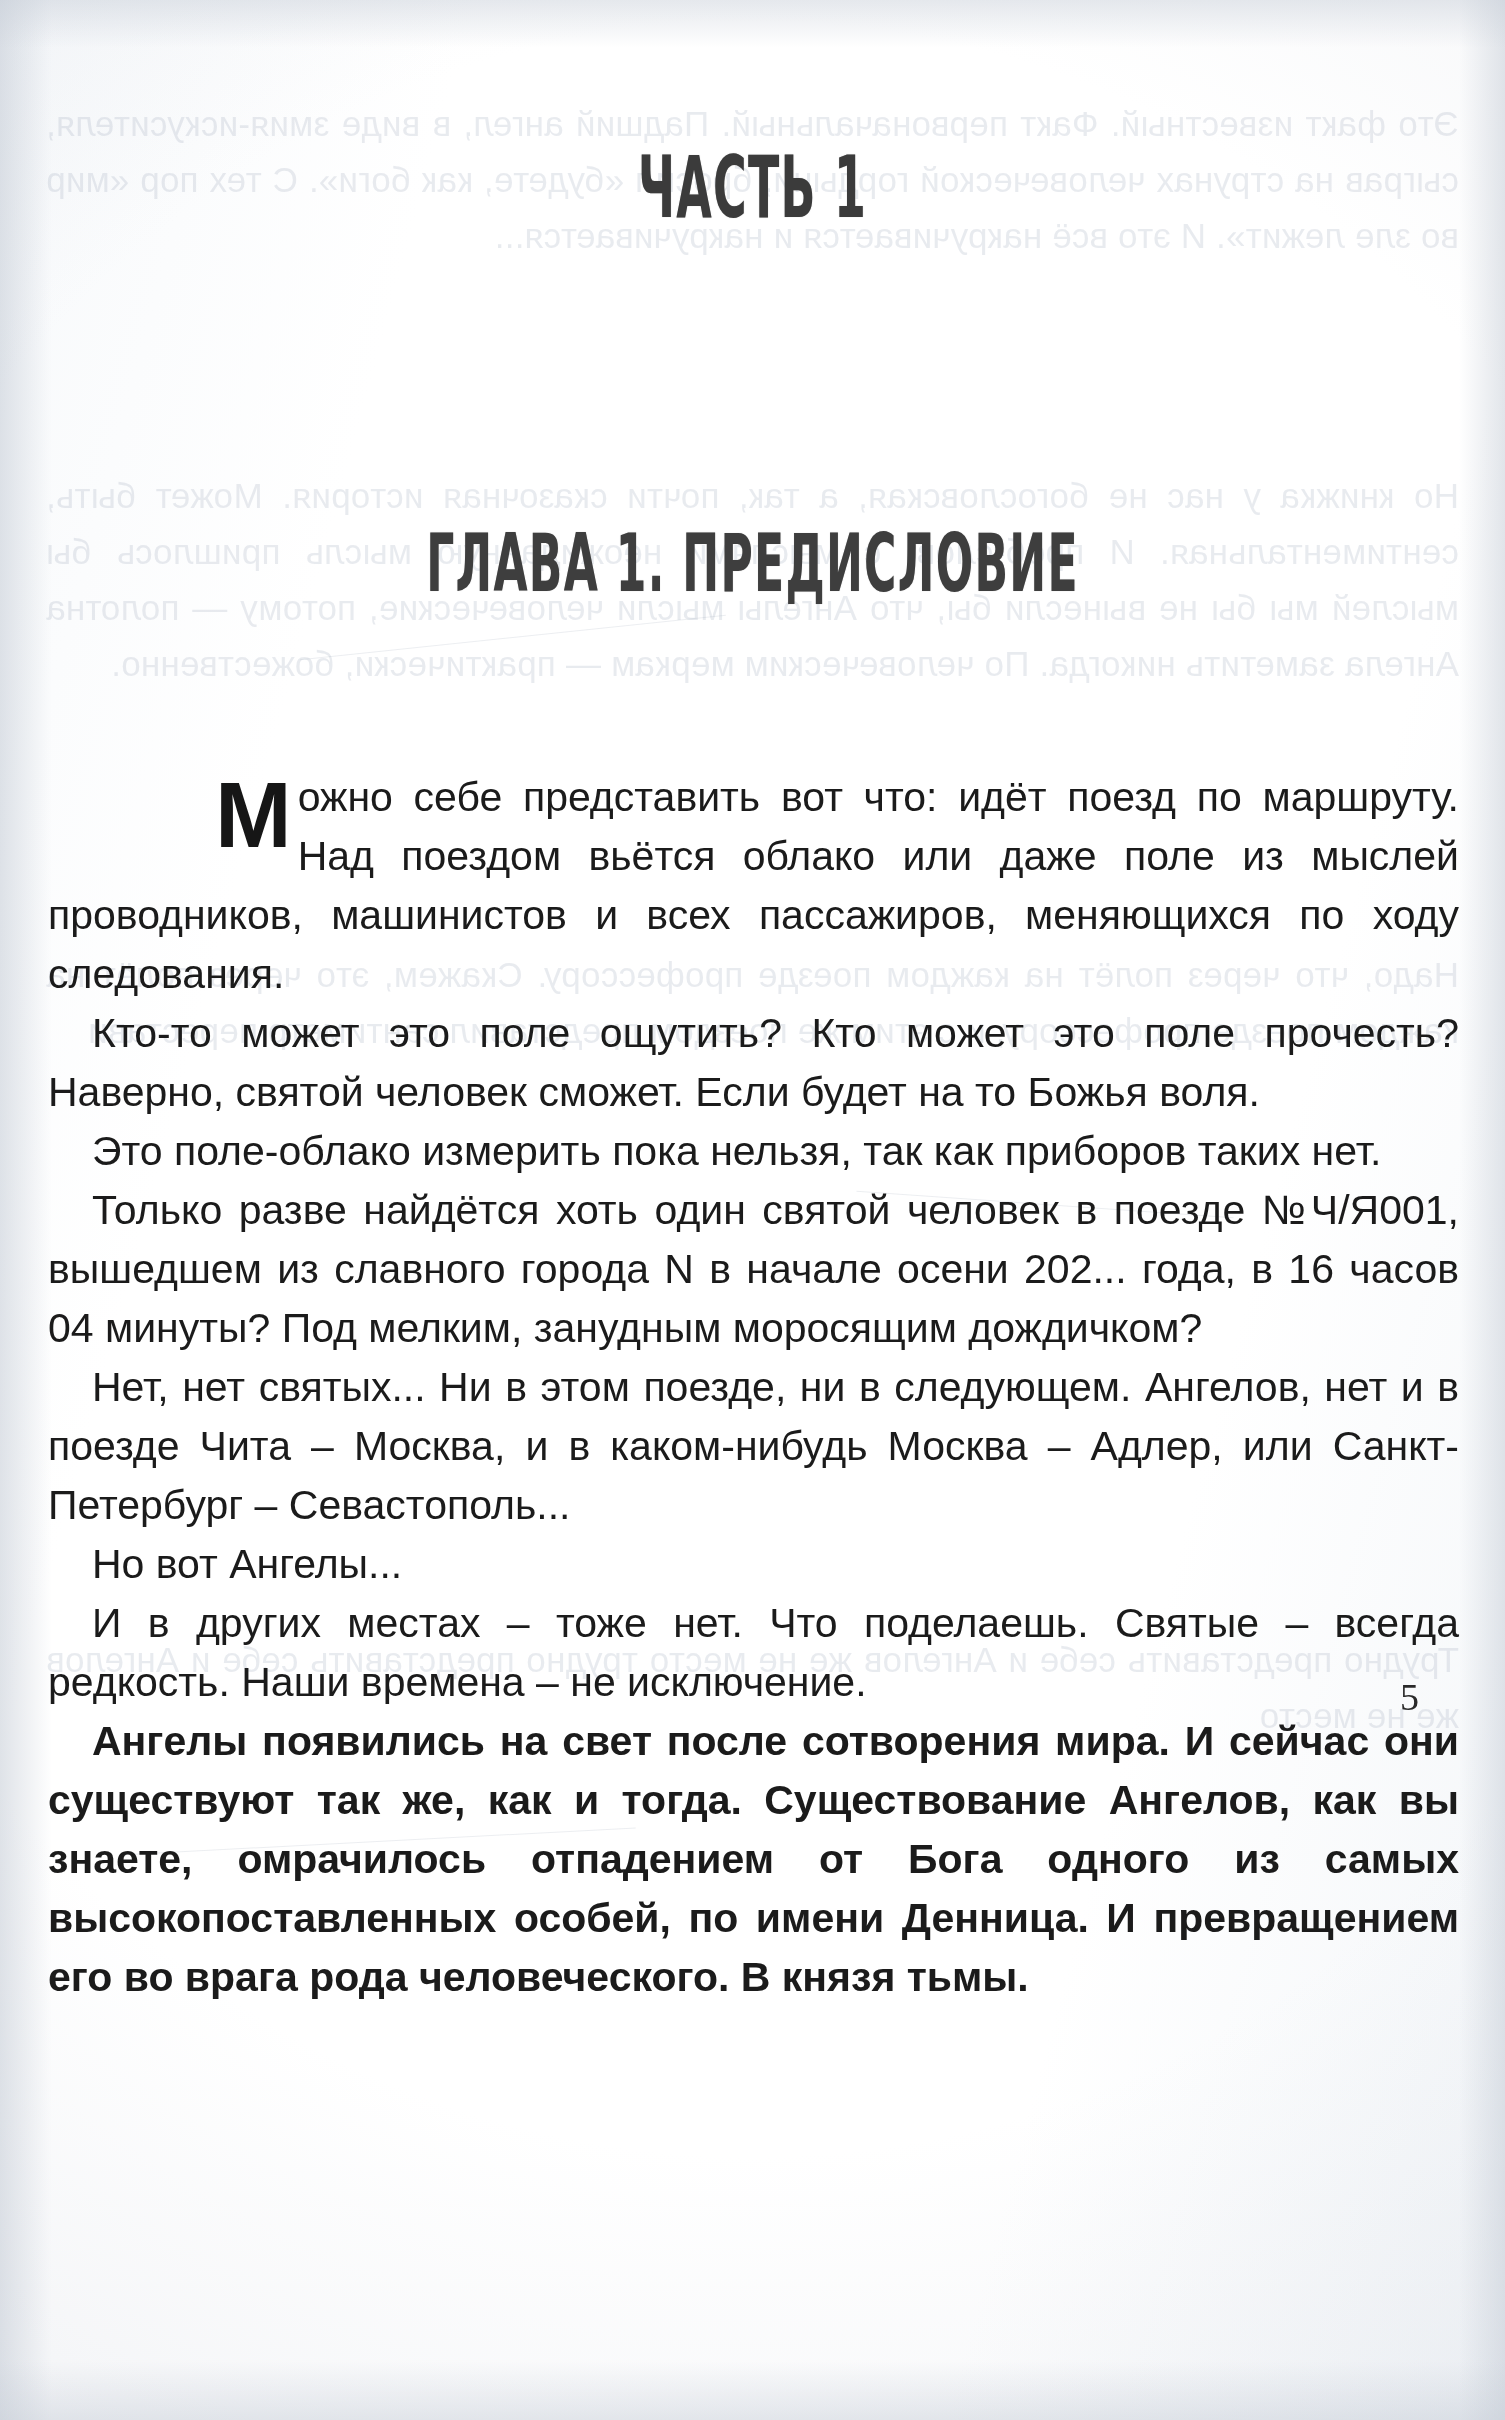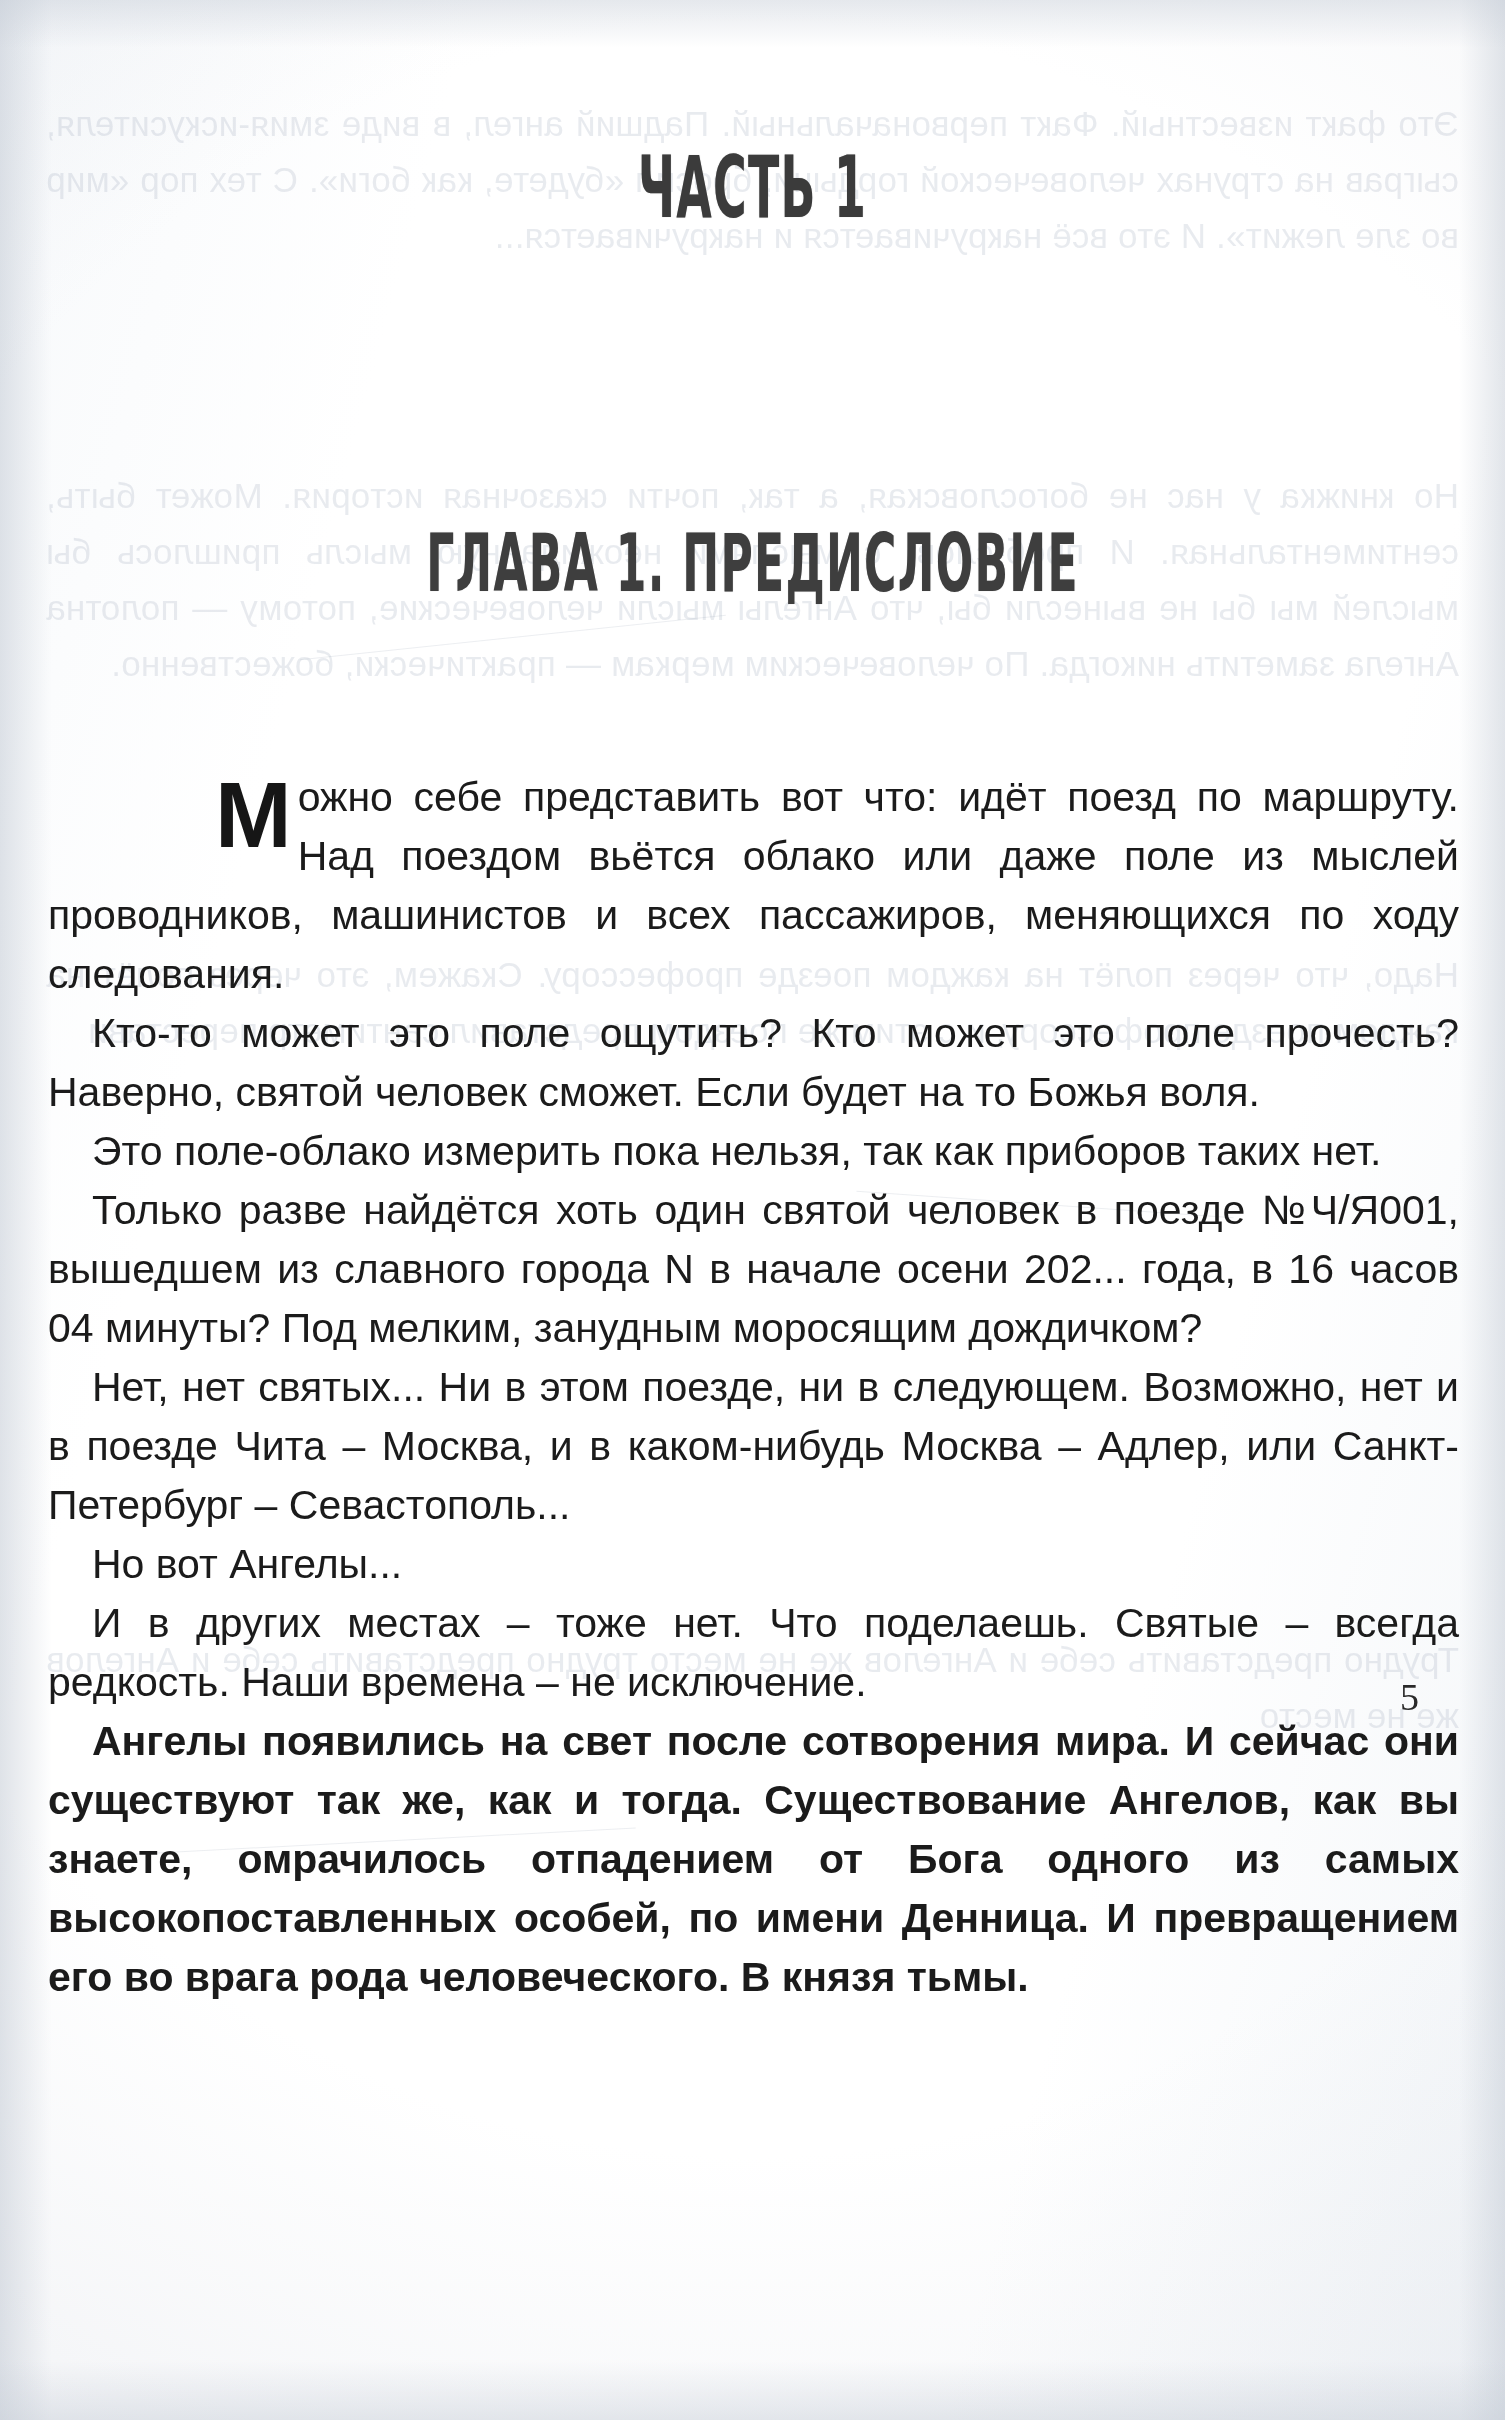--- a/index.html
+++ b/index.html
@@ -217,21 +217,21 @@
     <div class="body-text">
 
       <p class="para-dropcap"><span class="dropcap">М</span><span>ожно себе представить вот что: идёт поезд по маршруту. Над поездом вьётся облако или даже поле из мыслей проводников, машинистов и всех пассажиров, меняющихся по ходу следования.</span></p>
 
       <p>Кто-то может это поле ощутить? Кто может это поле прочесть? Наверно, святой человек сможет. Если будет на то Божья воля.</p>
 
       <p>Это поле-облако измерить пока нельзя, так как приборов таких нет.</p>
 
       <p>Только разве найдётся хоть один святой человек в поезде №Ч/Я001, вышедшем из славного города N в начале осени 202... года, в 16 часов 04 минуты? Под мелким, занудным моросящим дождичком?</p>
 
-      <p>Нет, нет святых... Ни в этом поезде, ни в следующем. Возможно, нет и в поезде Чита – Москва, и в каком-нибудь Москва – Адлер, или Санкт-Петербург – Севастополь...</p>
+      <p>Нет, нет святых... Ни в этом поезде, ни в следующем. Ангелов, нет и в поезде Чита – Москва, и в каком-нибудь Москва – Адлер, или Санкт-Петербург – Севастополь...</p>
 
       <p>Но вот Ангелы...</p>
 
       <p>И в других местах – тоже нет. Что поделаешь. Святые – всегда редкость. Наши времена – не исключение.</p>
 
       <p class="justify-last-left">Ангелы появились на свет после сотворения мира. И сейчас они существуют так же, как и тогда. Существование Ангелов, как вы знаете, омрачилось отпадением от Бога одного из самых высокопоставленных особей, по имени Денница. И превращением его во врага рода человеческого. В князя тьмы.</p>
 
     </div>
 
     <div class="page-number">5</div>

